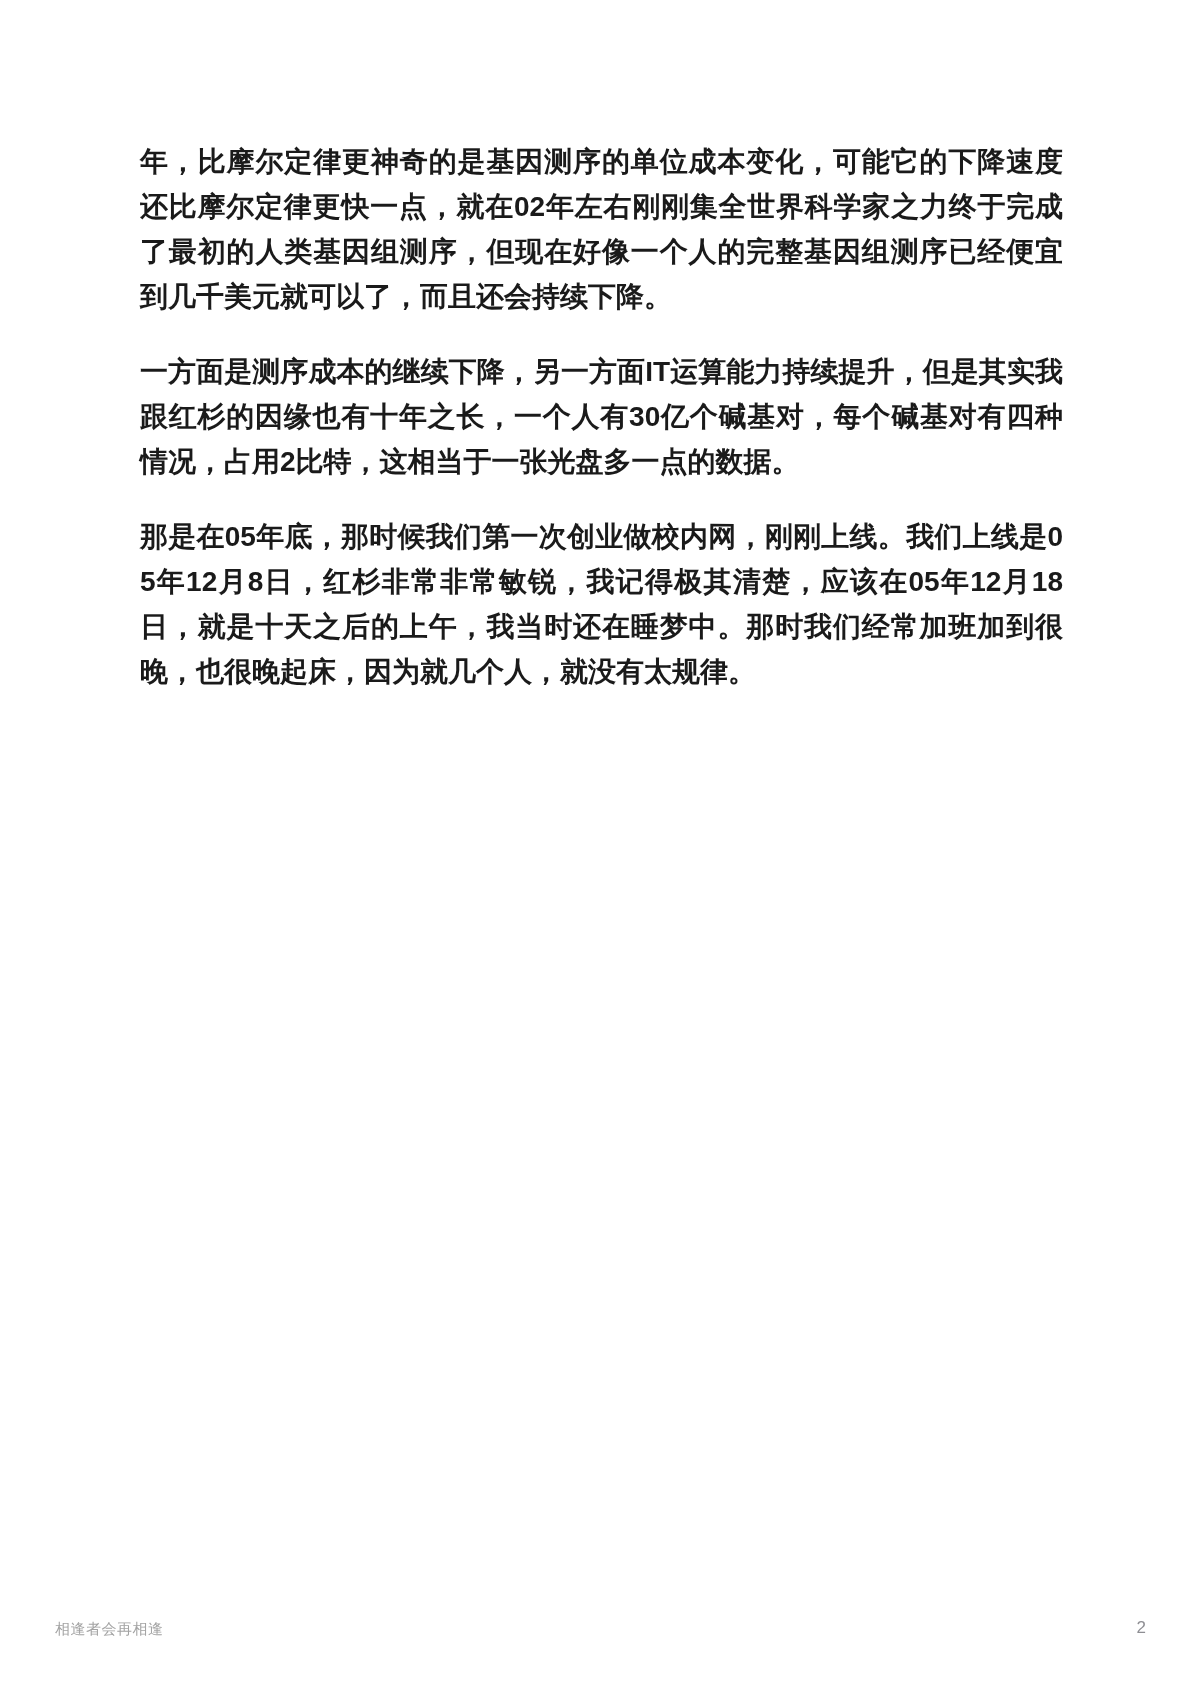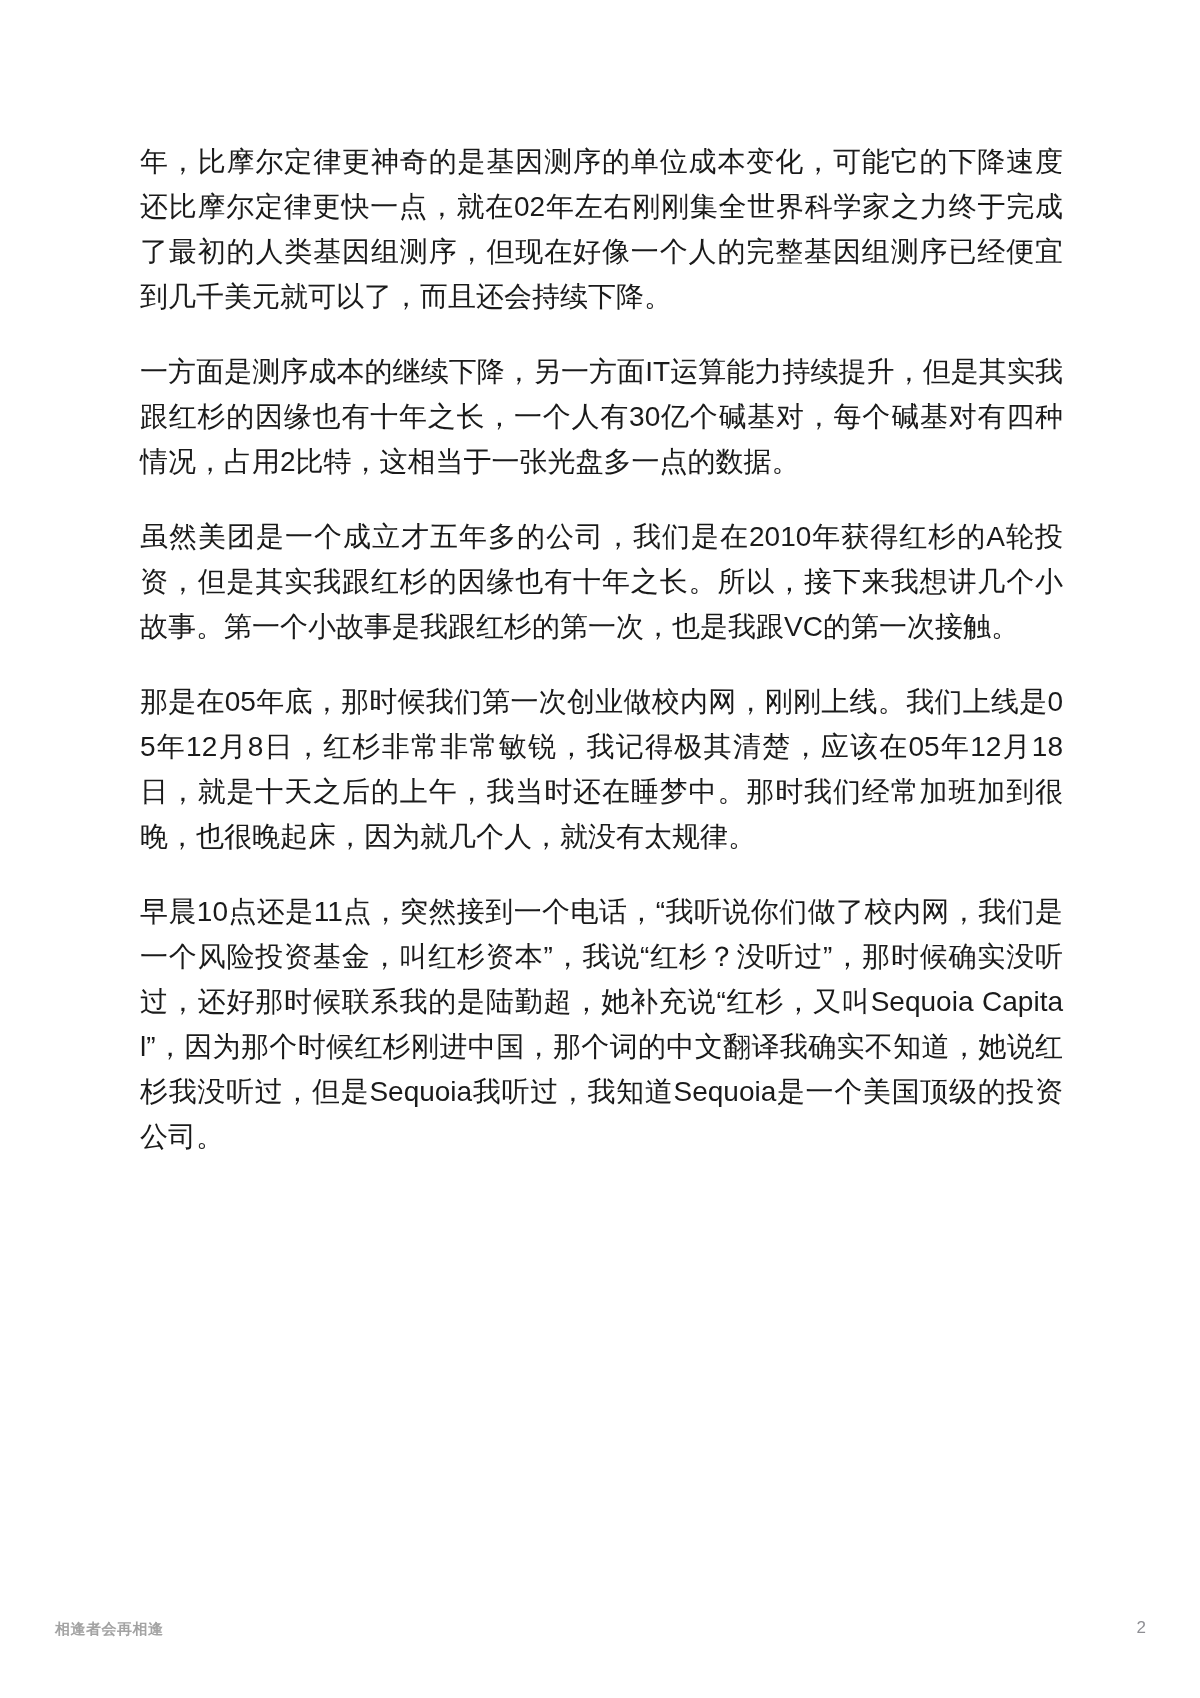--- a/index.html
+++ b/index.html
@@ -26,50 +26,47 @@
     width: 923px;
   }
   .content p {
     margin: 0 0 30px 0;
     font-size: 28px;
     line-height: 45px;
     color: #1a1a1a;
     text-align: justify;
     text-justify: inter-ideograph;
     word-break: break-all;
-    font-weight: 400;
+    font-weight: 700;
   }
   .footer-left {
     position: absolute;
     left: 55px;
     top: 1618px;
     font-size: 15px;
     line-height: 22px;
     color: #a3a3a3;
     letter-spacing: 0.5px;
-    font-weight: bold;
   }
   .page-number {
     position: absolute;
     right: 54px;
     top: 1616px;
     font-size: 17px;
     line-height: 24px;
     color: #8e8e93;
   }
 </style>
 </head>
 <body>
 
 <div class="page">
 
   <main class="content">
     <p>年，比摩尔定律更神奇的是基因测序的单位成本变化，可能它的下降速度还比摩尔定律更快一点，就在02年左右刚刚集全世界科学家之力终于完成了最初的人类基因组测序，但现在好像一个人的完整基因组测序已经便宜到几千美元就可以了，而且还会持续下降。</p>
     <p>一方面是测序成本的继续下降，另一方面IT运算能力持续提升，但是其实我跟红杉的因缘也有十年之长，一个人有30亿个碱基对，每个碱基对有四种情况，占用2比特，这相当于一张光盘多一点的数据。</p>
-    <p>虽然美团是一个成立才五年多的公司，我们是在2010年获得红杉的A轮投资，但是其实我跟红杉的因缘也有十年之长。所以，接下来我想讲几个小故事。第一个小故事是我跟红杉的第一次，也是我跟VC的第一次接触。</p>
     <p>那是在05年底，那时候我们第一次创业做校内网，刚刚上线。我们上线是05年12月8日，红杉非常非常敏锐，我记得极其清楚，应该在05年12月18日，就是十天之后的上午，我当时还在睡梦中。那时我们经常加班加到很晚，也很晚起床，因为就几个人，就没有太规律。</p>
-    <p>早晨10点还是11点，突然接到一个电话，“我听说你们做了校内网，我们是一个风险投资基金，叫红杉资本”，我说“红杉？没听过”，那时候确实没听过，还好那时候联系我的是陆勤超，她补充说“红杉，又叫Sequoia Capital”，因为那个时候红杉刚进中国，那个词的中文翻译我确实不知道，她说红杉我没听过，但是Sequoia我听过，我知道Sequoia是一个美国顶级的投资公司。</p>
   </main>
 
   <span class="footer-left">相逢者会再相逢</span>
   <span class="page-number">2</span>
 
 </div>
 
 </body></html>

